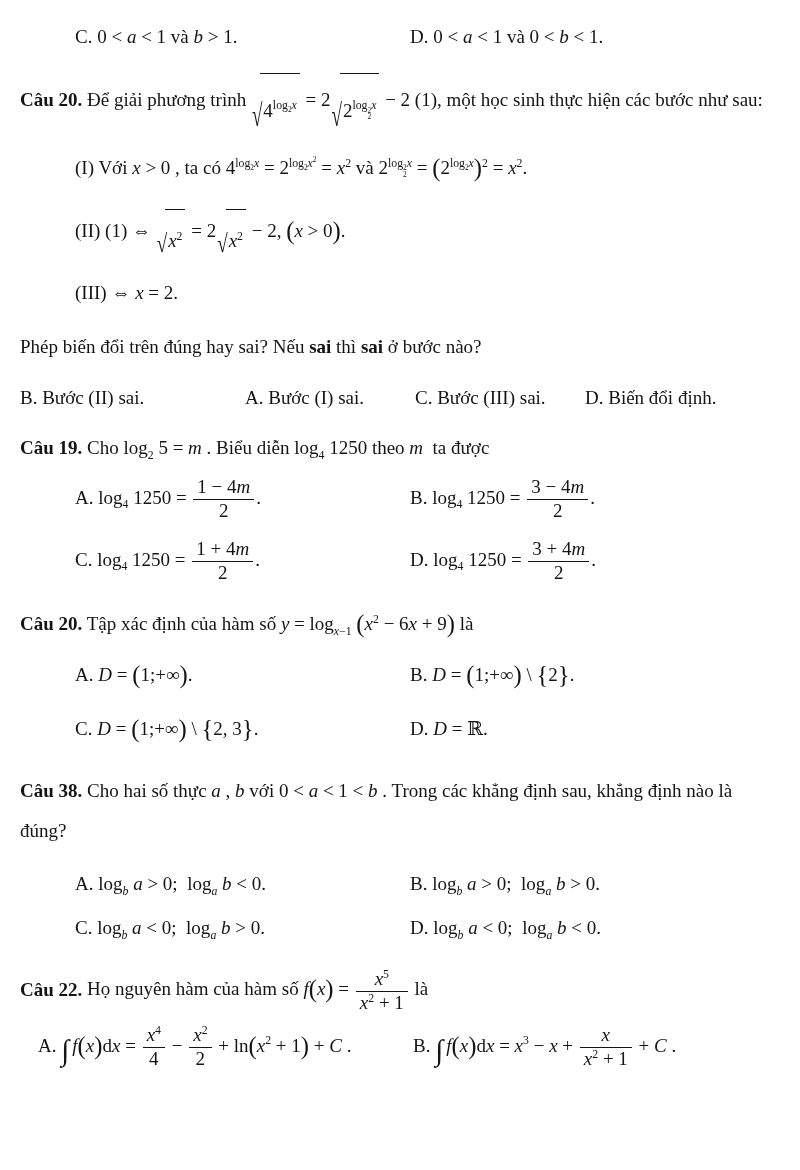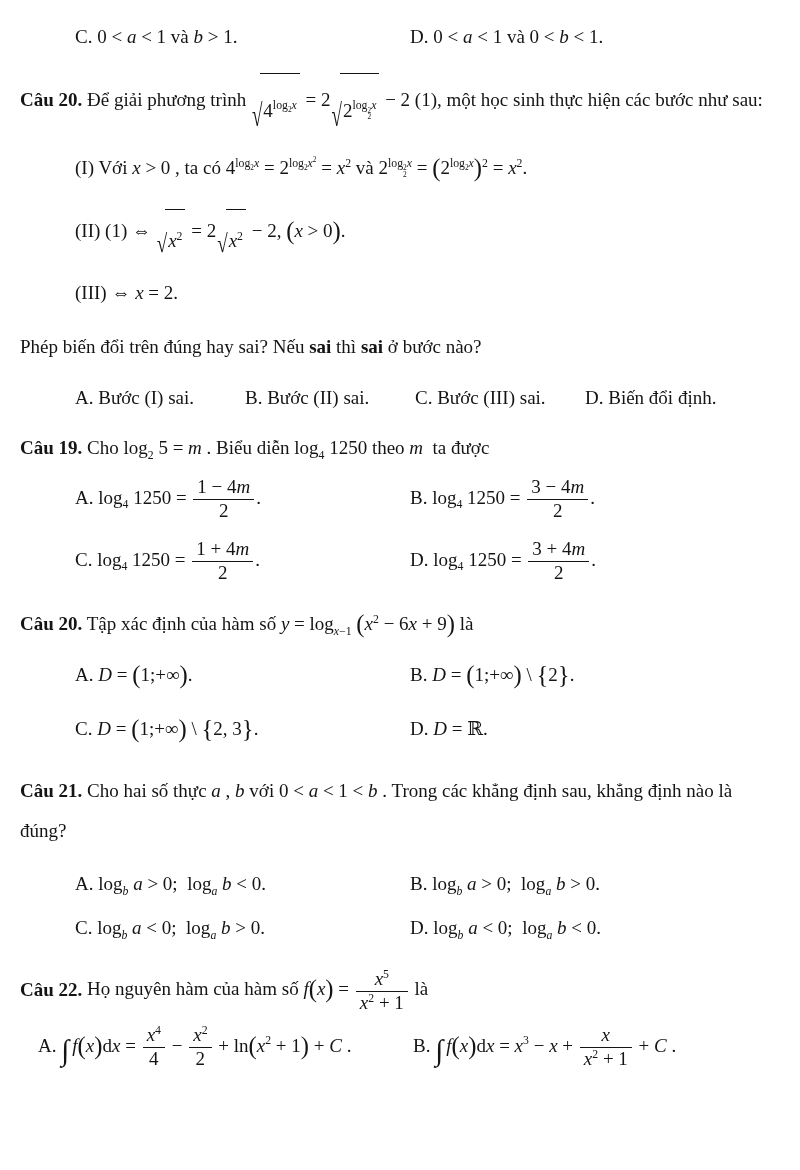--- a/index.html
+++ b/index.html
@@ -60,22 +60,22 @@
         <span class="rad"><i>x</i><sup>2</sup></span>
       </span> = 2<span class="sqrt">
         <span class="tick">√</span>
         <span class="rad"><i>x</i><sup>2</sup></span>
       </span> − 2, <span class="big">(</span><i>x</i> &gt; 0<span class="big">)</span>.</p>
   <p class="step" style="margin-top:24px">(III) ⇔ <i>x</i> = 2.</p>
 
   <p class="para" style="margin-top:26px;line-height:1.4">Phép biến đổi trên đúng hay sai? Nếu <b>sai</b> thì <b>sai</b> ở bước nào?</p>
 
   <div class="row row4" style="margin-top:24px">
+    <div class="c4">B. Bước (II) sai.</div>
     <div class="c4 first">A. Bước (I) sai.</div>
-    <div class="c4">B. Bước (II) sai.</div>
     <div class="c4">C. Bước (III) sai.</div>
     <div class="c4">D. Biến đổi định.</div>
   </div>
 
   <p class="para" style="margin-top:24px;line-height:1.4"><span class="qlabel">Câu 19.</span> <span>Cho log<sub>2</sub> 5 = <i>m</i> . Biểu diễn log<sub>4</sub> 1250 theo <i>m</i>&nbsp; ta được</span></p>
 
   <div class="row" style="margin-top:14px">
     <div class="cA">A. log<sub>4</sub> 1250 = <span class="frac"><span class="num">1 − 4<i>m</i></span><span class="den">2</span></span>.</div>
     <div>B. log<sub>4</sub> 1250 = <span class="frac"><span class="num">3 − 4<i>m</i></span><span class="den">2</span></span>.</div>
   </div>
@@ -88,21 +88,21 @@
 
   <div class="row" style="margin-top:24px">
     <div class="cA">A. <i>D</i> = <span class="big">(</span>1;+∞<span class="big">)</span>.</div>
     <div>B. <i>D</i> = <span class="big">(</span>1;+∞<span class="big">)</span> \ <span class="big">{</span>2<span class="big">}</span>.</div>
   </div>
   <div class="row" style="margin-top:28px">
     <div class="cA">C. <i>D</i> = <span class="big">(</span>1;+∞<span class="big">)</span> \ <span class="big">{</span>2, 3<span class="big">}</span>.</div>
     <div>D. <i>D</i> = ℝ.</div>
   </div>
 
-  <p class="para" style="margin-top:28px"><span class="qlabel">Câu 21.</span> <span>Cho hai số thực <i>a</i> , <i>b</i> với 0 &lt; <i>a</i> &lt; 1 &lt; <i>b</i> . Trong các khẳng định sau, khẳng định nào là đúng?</span></p>
+  <p class="para" style="margin-top:28px"><span class="qlabel">Câu 38.</span> <span>Cho hai số thực <i>a</i> , <i>b</i> với 0 &lt; <i>a</i> &lt; 1 &lt; <i>b</i> . Trong các khẳng định sau, khẳng định nào là đúng?</span></p>
 
   <div class="row" style="margin-top:20px">
     <div class="cA">A. log<sub><i>b</i></sub> <i>a</i> &gt; 0;&nbsp; log<sub><i>a</i></sub> <i>b</i> &lt; 0.</div>
     <div>B. log<sub><i>b</i></sub> <i>a</i> &gt; 0;&nbsp; log<sub><i>a</i></sub> <i>b</i> &gt; 0.</div>
   </div>
   <div class="row" style="margin-top:18px">
     <div class="cA">C. log<sub><i>b</i></sub> <i>a</i> &lt; 0;&nbsp; log<sub><i>a</i></sub> <i>b</i> &gt; 0.</div>
     <div>D. log<sub><i>b</i></sub> <i>a</i> &lt; 0;&nbsp; log<sub><i>a</i></sub> <i>b</i> &lt; 0.</div>
   </div>
 

